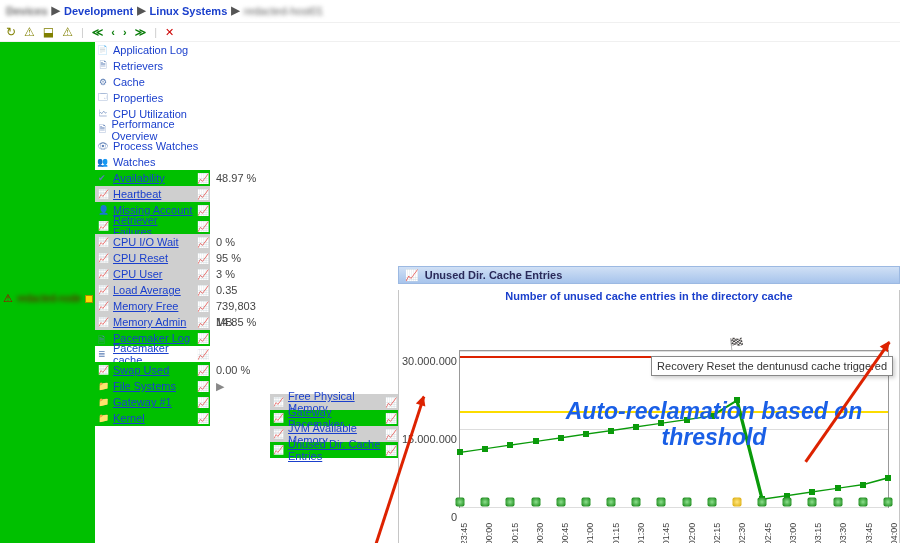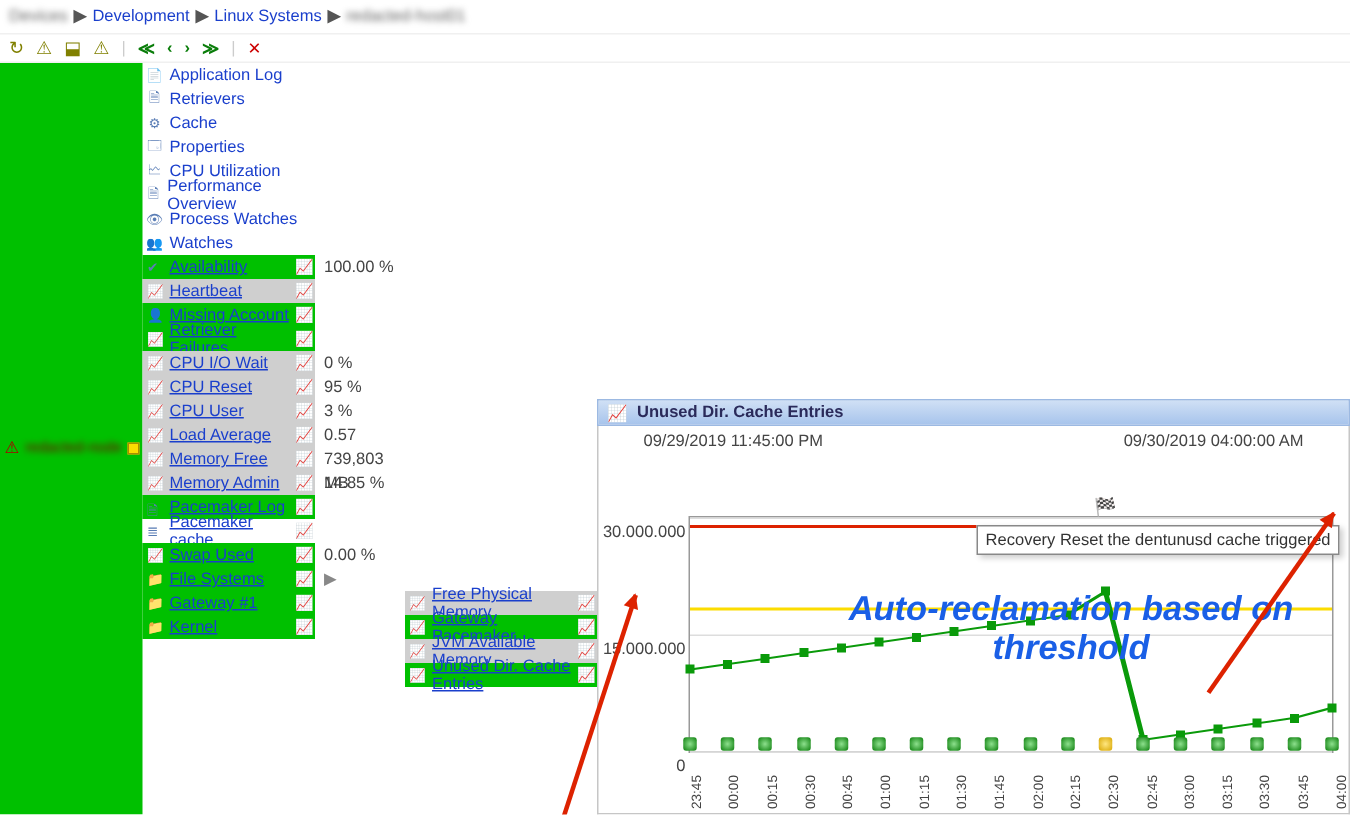--- a/index.html
+++ b/index.html
@@ -1,20 +1,20 @@
 <!DOCTYPE html>
 <html><head>
 <meta charset="utf-8">
 <style>
   *{box-sizing:border-box;margin:0;padding:0;font-family:Tahoma,Arial,sans-serif;font-size:11px;}
   body{width:900px;height:543px;background:#fff;position:relative;overflow:hidden;}
 
   
   .crumbs{display:flex;align-items:center;gap:4px;padding:4px 6px;border-bottom:1px solid transparent;}
-  .crumbs a{color:#1a3fcc;text-decoration:none;font-weight:normal;}
+  .crumbs a{color:#1a3fcc;text-decoration:none;font-weight:bold;}
   .crumbs .sep{color:#555;font-weight:bold;}
   .crumbs .blur{filter:blur(2px);color:#666;}
 
   
   .toolbar{display:flex;align-items:center;gap:8px;padding:2px 6px;border-top:1px solid #f0f0f0;border-bottom:1px solid #f0f0f0;}
   .toolbar .tb{color:#808000;cursor:pointer;font-size:12px;}
   .toolbar .dv{color:#ccc;}
   .toolbar .arrw{color:#0a7d0a;font-weight:bold;}
   .toolbar .x{color:#c00;}
 
@@ -225,28 +225,28 @@
 
   <div class="col-val" id="val-col">
       <div class="val"></div>
       <div class="val"></div>
       <div class="val"></div>
       <div class="val"></div>
       <div class="val"></div>
       <div class="val"></div>
       <div class="val"></div>
       <div class="val"></div>
-      <div class="val">100.00 %</div>
+      <div class="val">48.97 %</div>
       <div class="val"></div>
       <div class="val"></div>
       <div class="val"></div>
       <div class="val">0 %</div>
       <div class="val">95 %</div>
       <div class="val">3 %</div>
-      <div class="val">0.57</div>
+      <div class="val">0.35</div>
       <div class="val">739,803 MB</div>
       <div class="val">14.85 %</div>
       <div class="val"></div>
       <div class="val"></div>
       <div class="val">0.00 %</div>
       <div class="val"><span style="color:#888">▶</span></div>
       <div class="val" style="height: 40px;"></div>
       <div class="val"></div>
     </div>
 
@@ -274,24 +274,21 @@
       </div>
     </div>
 
   <div class="col-chart">
     <div class="panel" style="top:224px;">
       <div class="panel-hdr">
         <span>📈</span>
         <span>Unused Dir. Cache Entries</span>
       </div>
       <div class="panel-body">
-        <div class="tstamps">
-          <span>09/29/2019 11:45:00 PM</span>
-          <span>09/30/2019 04:00:00 AM</span>
-        </div>
+        <div class="ctitle">Number of unused cache entries in the directory cache</div>
         <div class="plot" id="plot">
             <div class="gy" style="top: 100%;"></div>
             <div class="ylab" style="top: 100%;">0</div>
             <div class="gy" style="top: 50%;"></div>
             <div class="ylab" style="top: 50%;">15.000.000</div>
             <div class="gy" style="top: 0%;"></div>
             <div class="ylab" style="top: 0%;">30.000.000</div>
             <div class="redline" style="top: 3.33333%;"></div>
             <div class="yelline" style="top: 38.3333%;"></div>
             <svg class="lines" viewBox="0 0 100 100" preserveAspectRatio="none">

